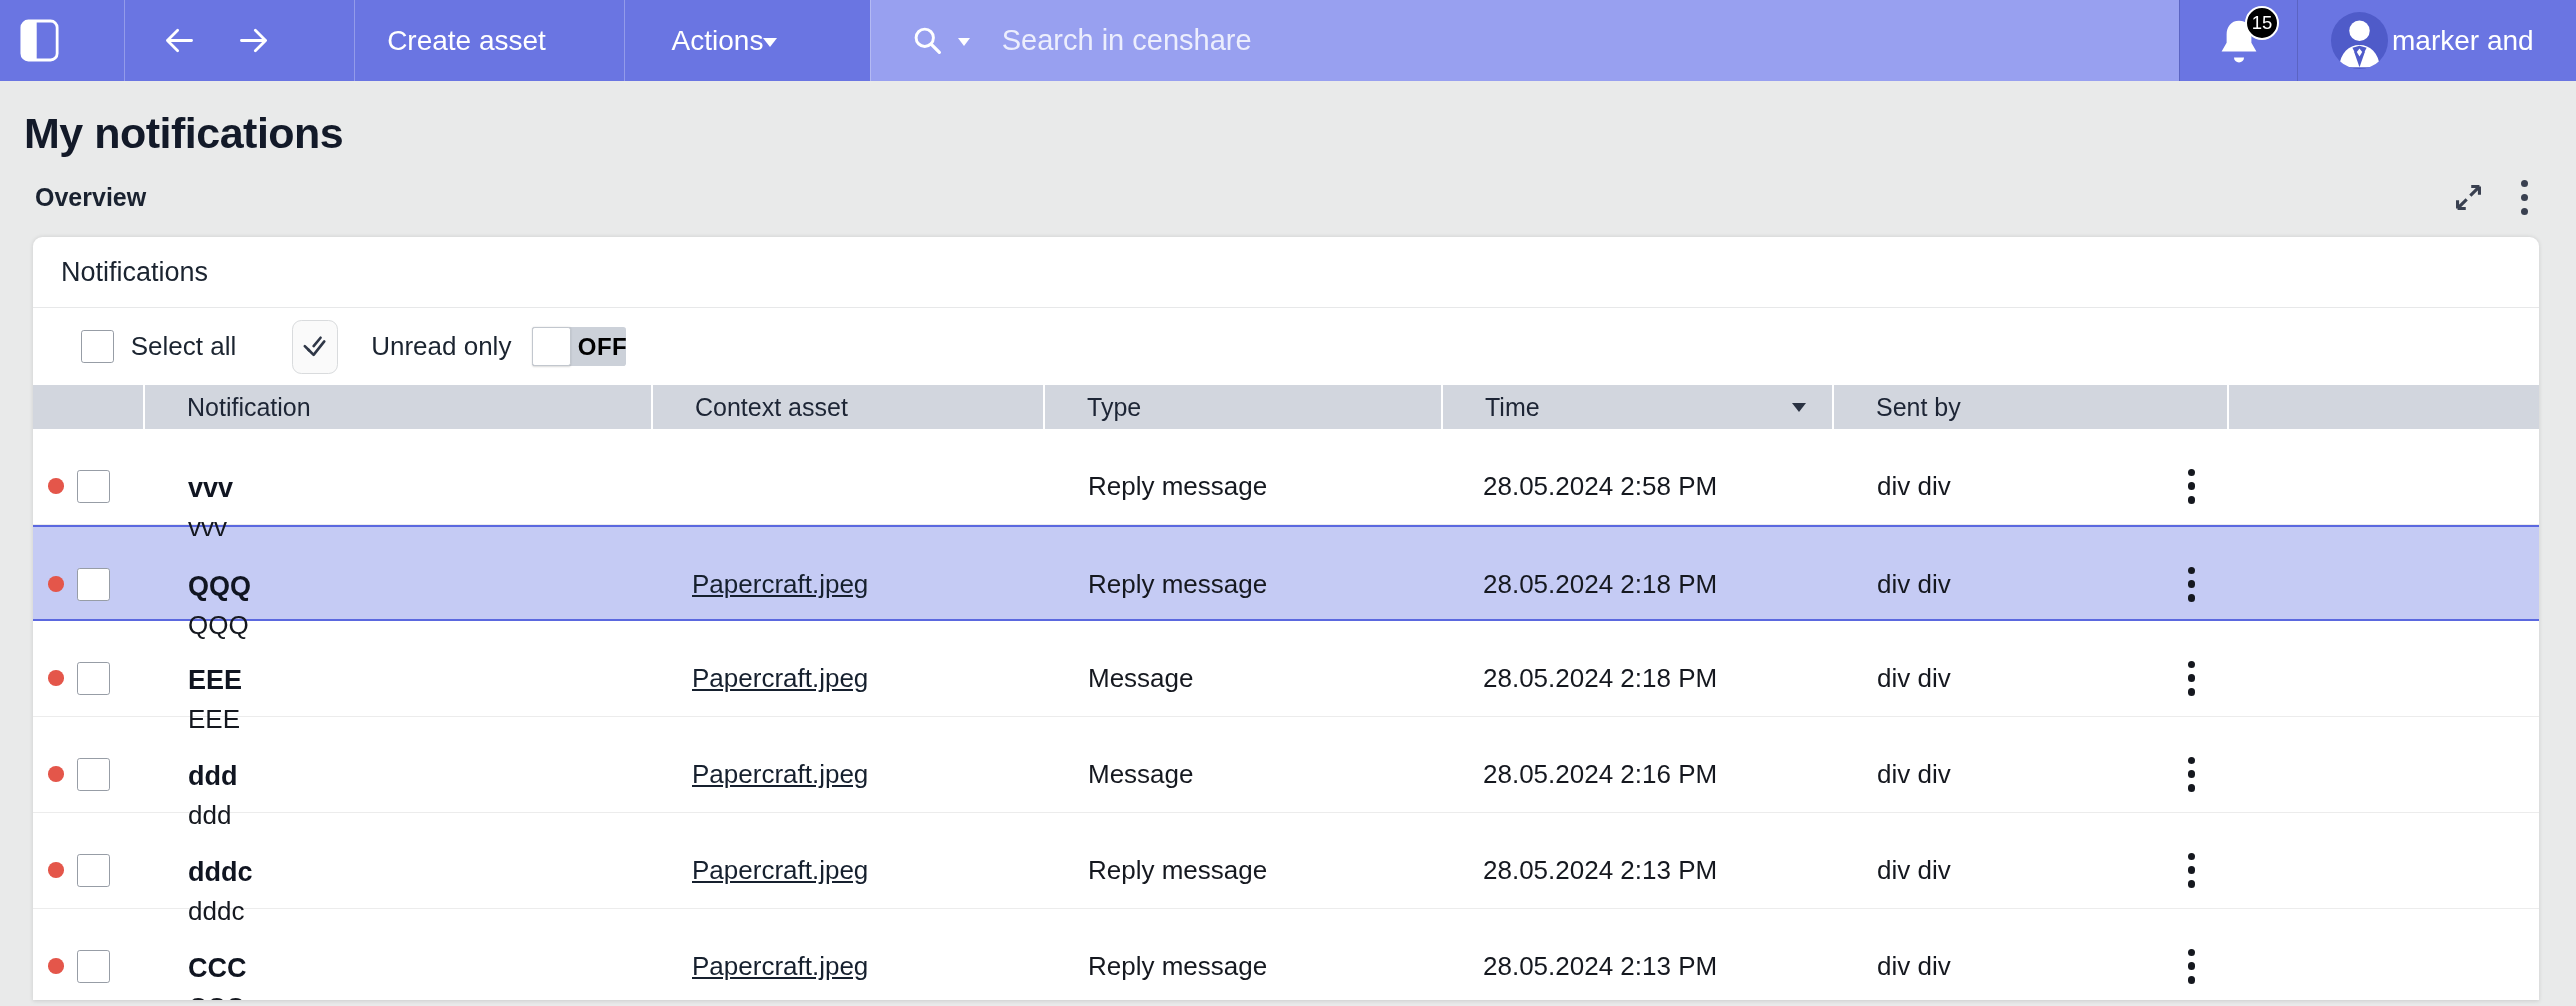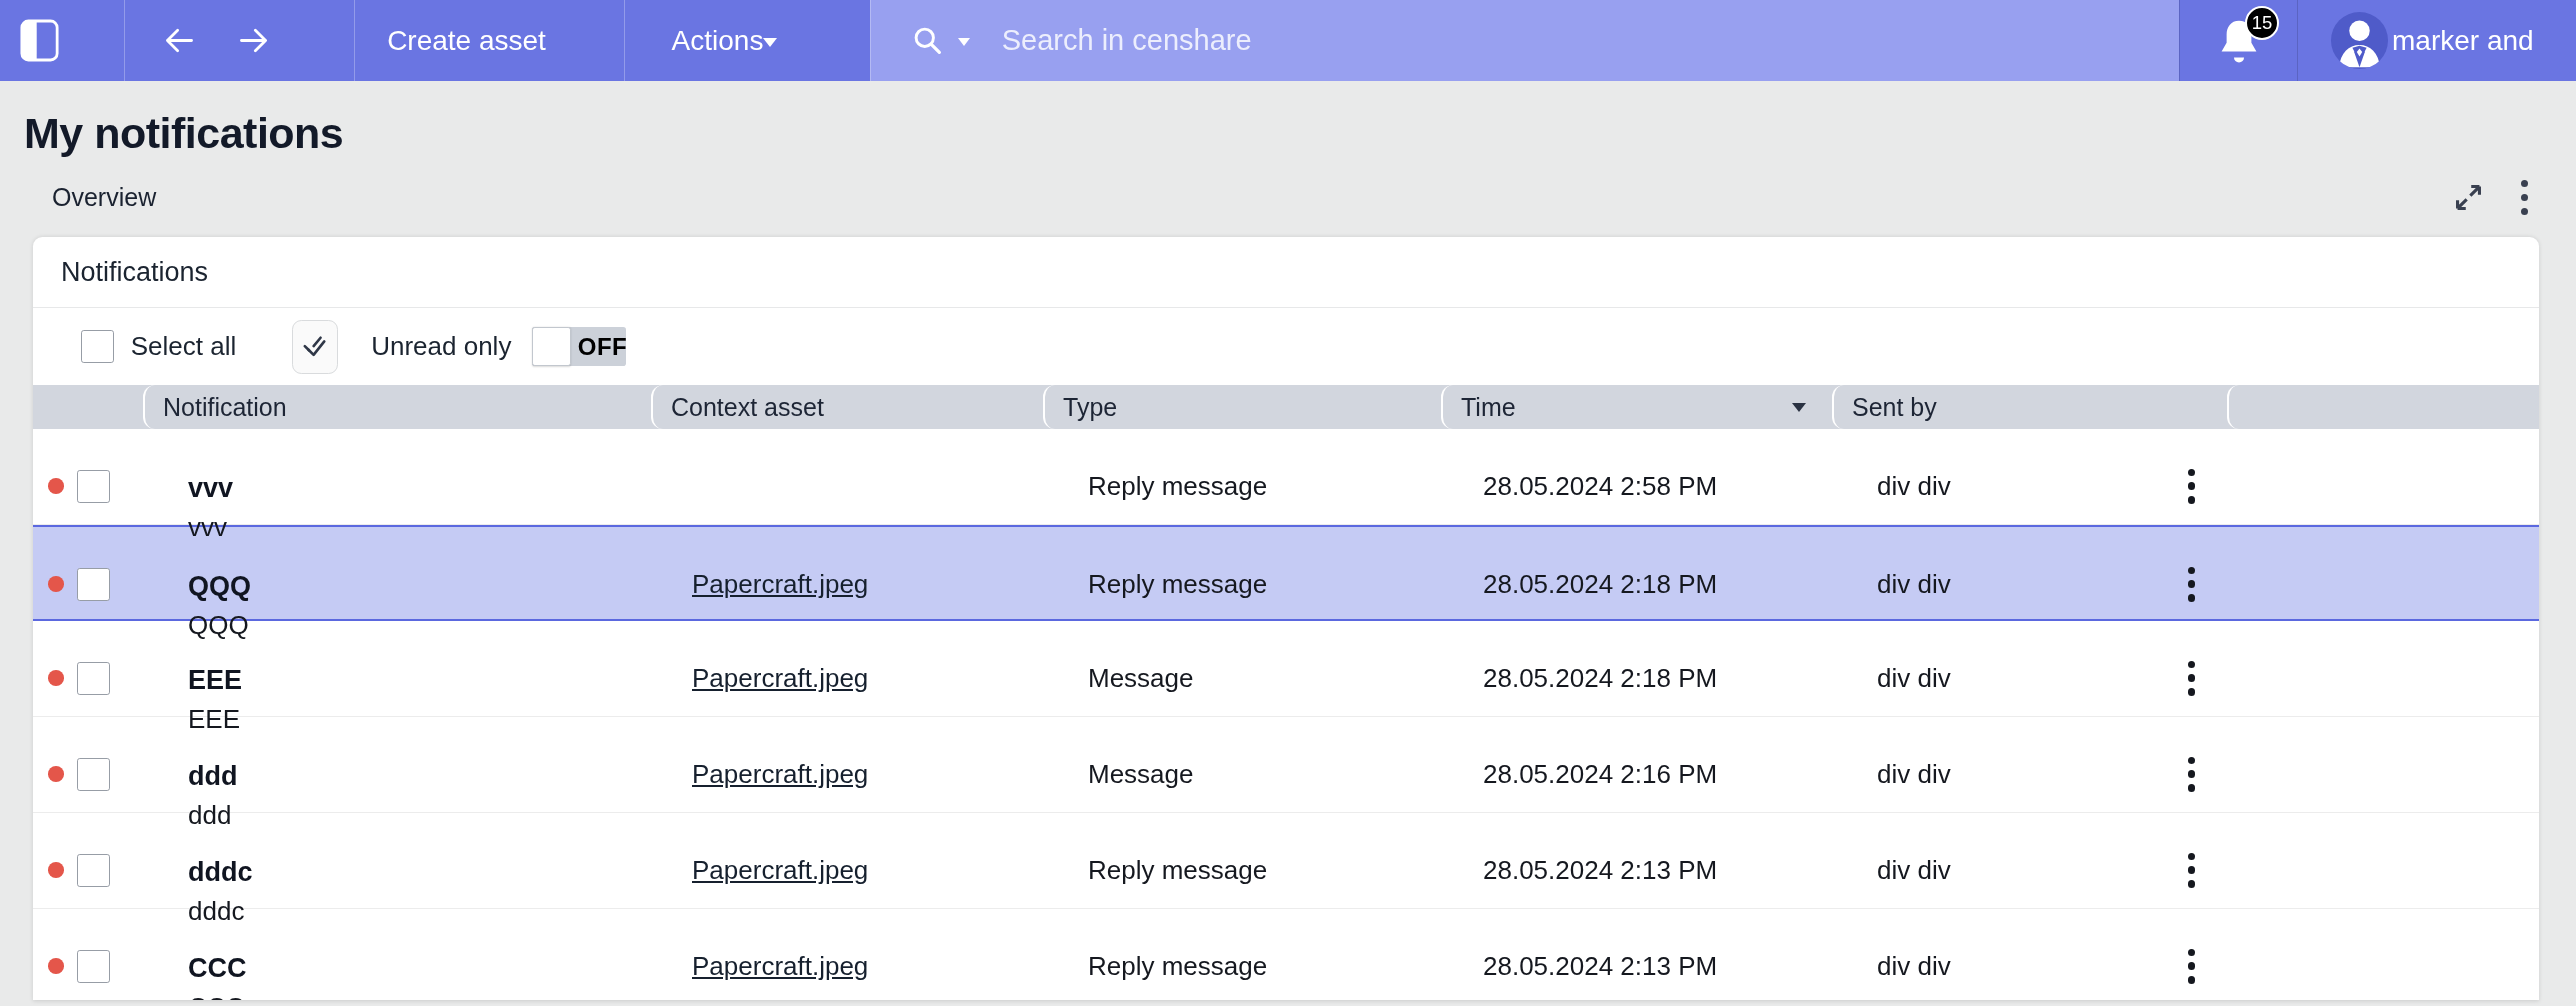--- a/index.html
+++ b/index.html
@@ -50,22 +50,22 @@
     width:57px; height:57px; border-radius:50%; background:#4f5bc9;
     overflow:hidden; flex:none;
   }
   .tb-username { font-size:28px; white-space:nowrap; }
   
   .page-title {
     position:absolute; left:24px; top:109px;
     font-size:43px; font-weight:700; color:#131a29; letter-spacing:-0.5px;
   }
   .section-title {
-    position:absolute; left:52px; top:183px;
-    font-size:25px; font-weight:400; color:#1a2230;
+    position:absolute; left:35px; top:183px;
+    font-size:25px; font-weight:700; color:#1a2230;
   }
   .overview-actions {
     position:absolute; top:180px; right:48px; display:flex; gap:37px; align-items:center;
   }
   .ov-icon { width:31px; height:31px; display:flex; align-items:center; justify-content:center; cursor:pointer; }
   .kebab { display:flex; flex-direction:column; gap:6.5px; align-items:center; cursor:pointer; }
   .kebab i { width:7.4px; height:7.4px; border-radius:50%; background:#394050; display:block; }
   
   .panel {
     position:absolute; left:33px; top:237px; width:2506px; height:763px;
@@ -101,21 +101,21 @@
     box-shadow:0 0.9px 1.9px rgba(0,0,0,.15);
   }
   .toggle .state { position:absolute; left:46px; width:46px; text-align:center;
     color:#000000; font-weight:700; font-size:24px; letter-spacing:0.5px; }
   
   .thead {
     display:grid; grid-template-columns:110px 508px 392px 398px 391px 395px auto;
     height:44px; background:#d2d6de; align-items:stretch;
     font-size:25px; color:#1d2535;
   }
-  .hcell { display:flex; align-items:center; padding-left:18px; border-left:2.8px solid #fff;border-radius:12px; }
+  .hcell { display:flex; align-items:center; padding-left:42px; border-left:2.8px solid #fff; }
   .hcell:first-child { border-left:none; }
   .hcell.time-h { padding-right:26px; }
   .sort-caret {
     margin-left:auto; width:0; height:0;
     border-left:7.4px solid transparent; border-right:7.4px solid transparent;
     border-top:9.3px solid #2a3242;
   }
   .rows { }
   .row {
     display:grid; grid-template-columns:110px 508px 392px 398px 391px 395px auto;

